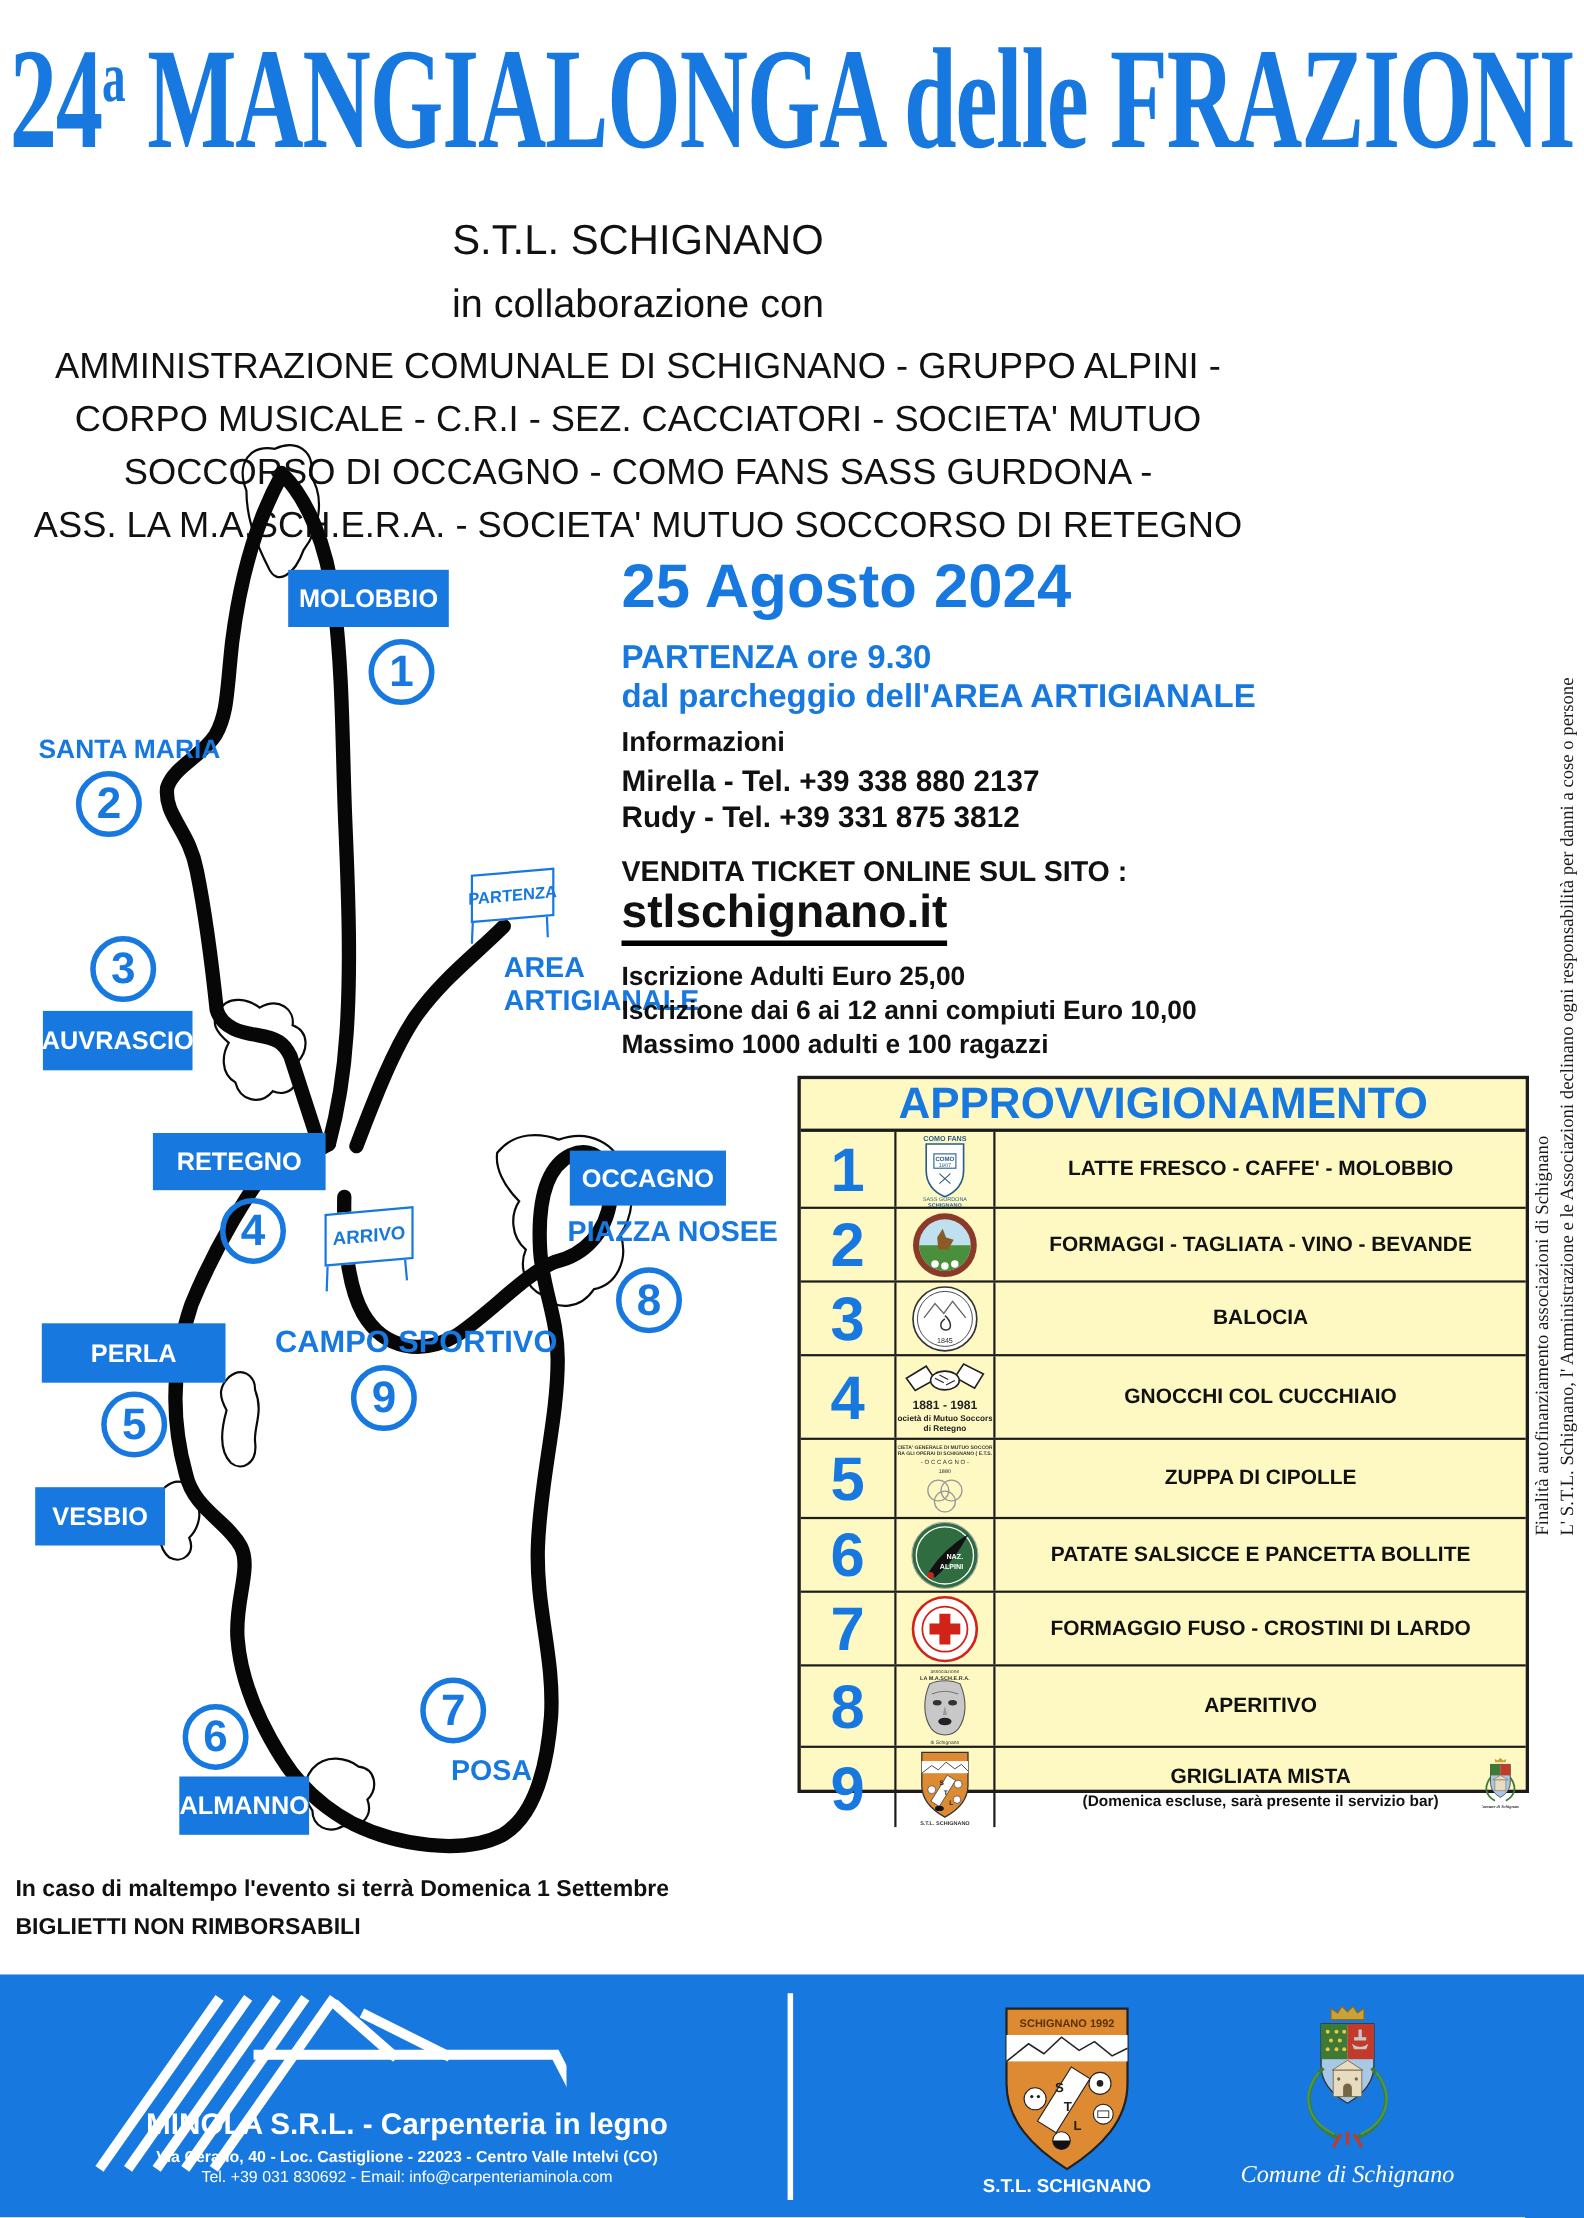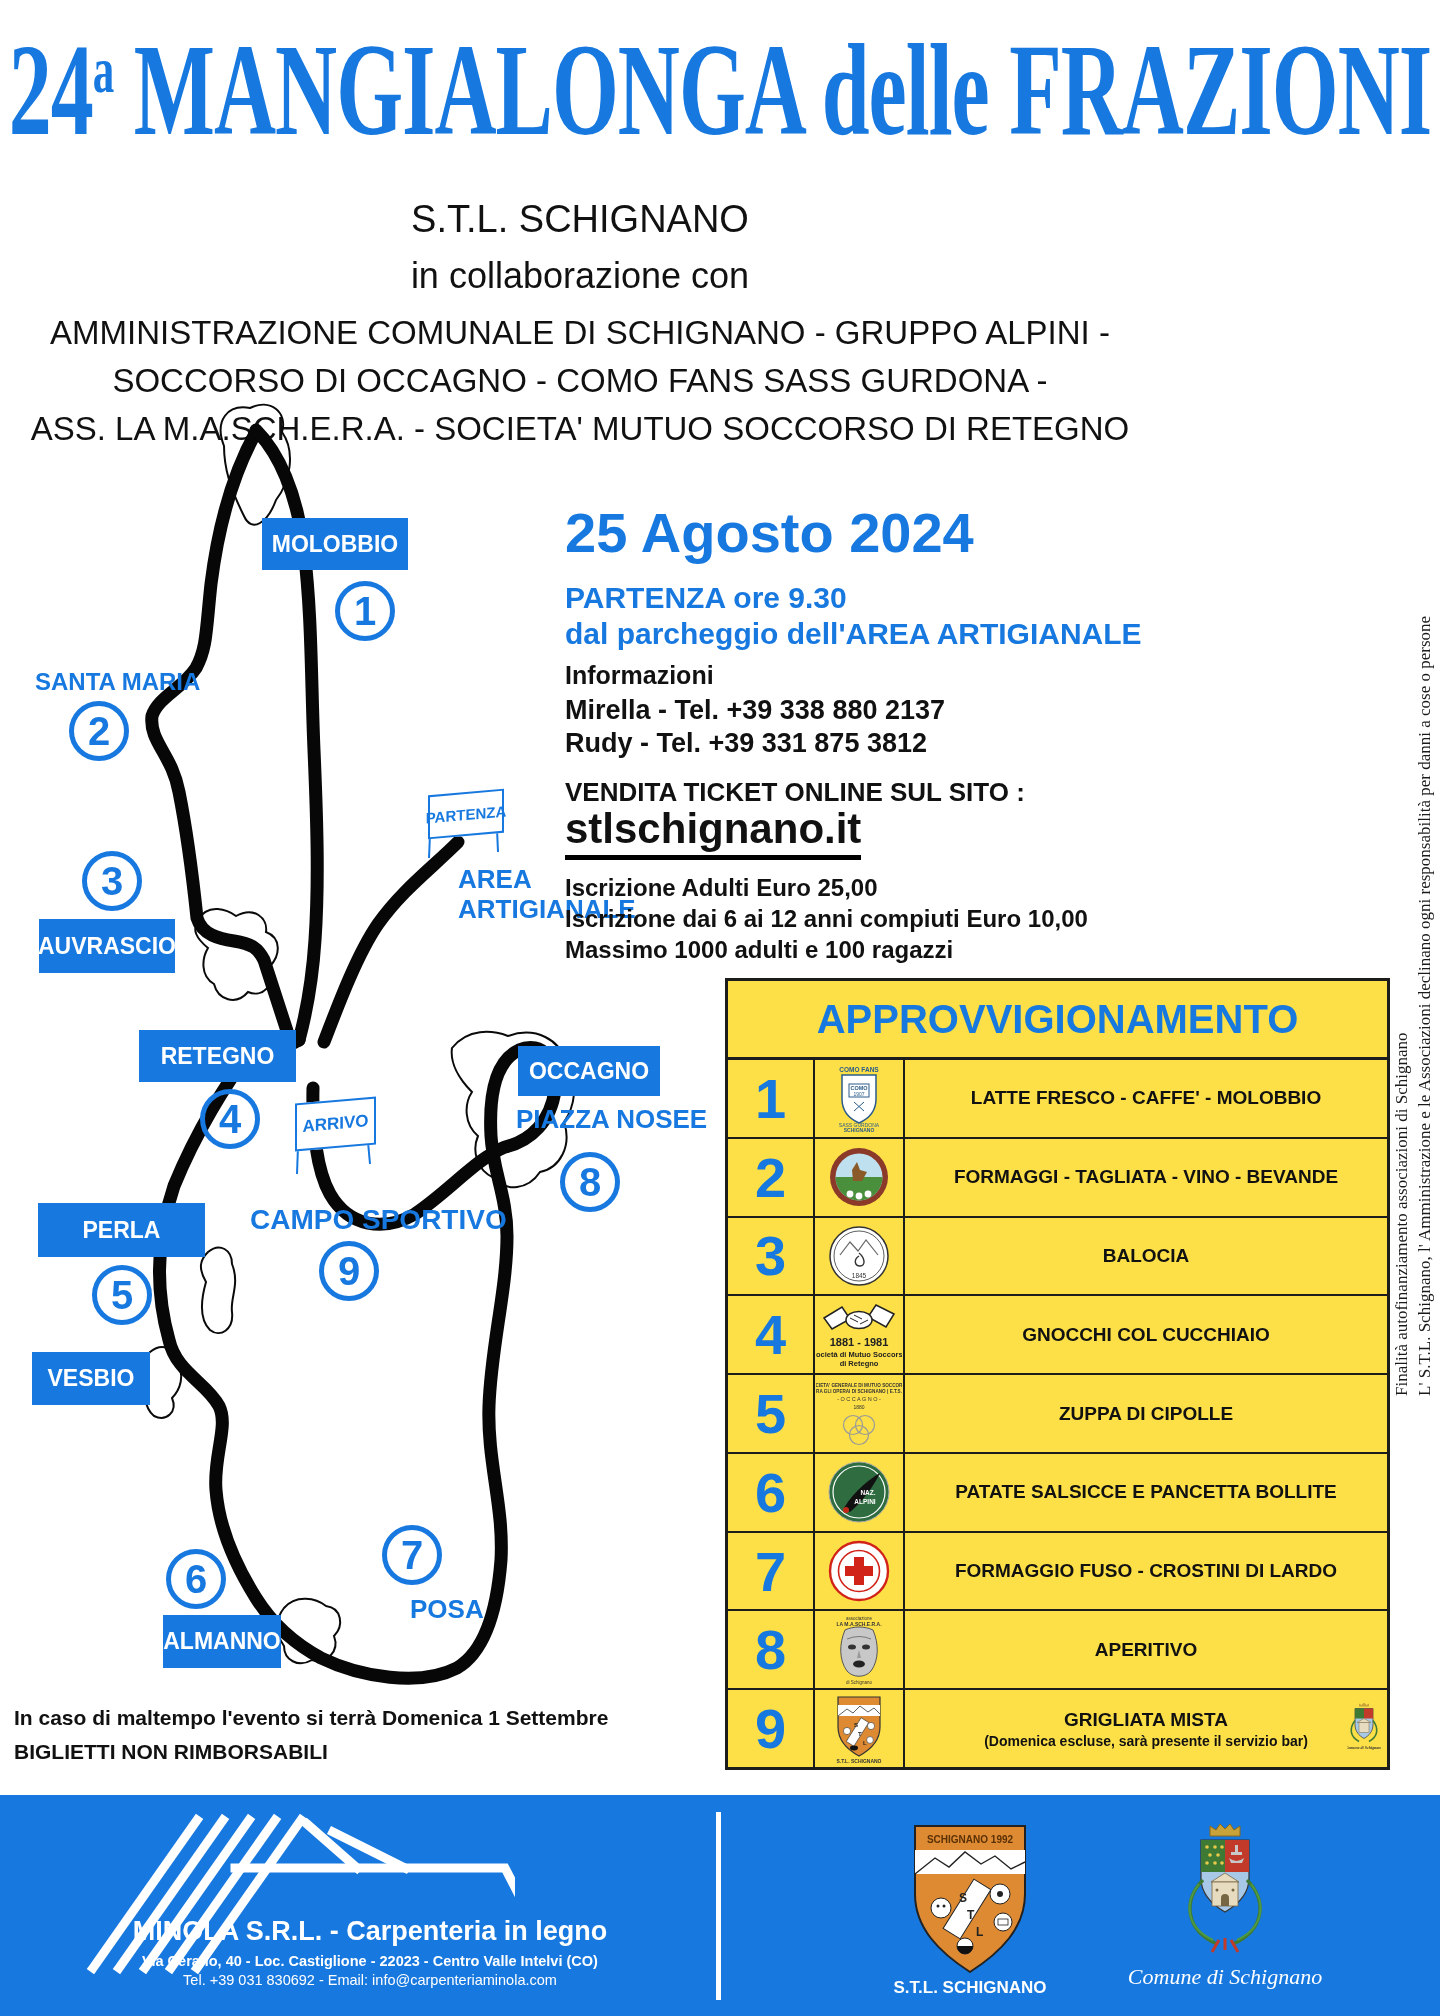--- a/index.html
+++ b/index.html
@@ -29,21 +29,21 @@
   .start2{left:565px;top:617px;font-size:30px;font-weight:bold;color:var(--blue);}
   .infolabel{left:565px;top:661px;font-size:25px;font-weight:bold;}
   .contact1{left:565px;top:695px;font-size:27px;font-weight:bold;}
   .contact2{left:565px;top:728px;font-size:27px;font-weight:bold;}
   .ticketlabel{left:565px;top:777px;font-size:26px;font-weight:bold;}
   .website{left:565px;top:805px;font-size:42px;font-weight:bold;border-bottom:5px solid #000;padding-bottom:2px;}
   .fee1{left:565px;top:874px;font-size:24px;font-weight:bold;}
   .fee2{left:565px;top:905px;font-size:24px;font-weight:bold;}
   .fee3{left:565px;top:936px;font-size:24px;font-weight:bold;}
   
-  .supply{left:725px;top:978px;width:665px;height:792px;border:3px solid #1c1c1c;box-sizing:border-box;display:flex;flex-direction:column;background:#fde047;}
+  .supply{left:725px;top:978px;width:665px;height:652px;border:3px solid #1c1c1c;box-sizing:border-box;display:flex;flex-direction:column;background:#fef9c3;}
   .supply-head{height:76px;border-bottom:3px solid #1c1c1c;display:flex;align-items:center;justify-content:center;
     color:var(--blue);font-weight:bold;font-size:40px;letter-spacing:0px;}
   .supply-row{flex:1;display:flex;border-bottom:2px solid #1c1c1c;}
   .supply-row:last-child{border-bottom:none;}
   .cell-num{width:85px;border-right:2px solid #1c1c1c;display:flex;align-items:center;justify-content:center;
     color:var(--blue);font-weight:bold;font-size:56px;}
   .cell-logo{width:88px;border-right:2px solid #1c1c1c;display:flex;align-items:center;justify-content:center;}
   .cell-food{flex:1;display:flex;flex-direction:column;align-items:center;justify-content:center;
     font-weight:bold;font-size:19px;text-align:center;padding:0 8px;position:relative;}
   .food-note{font-size:14px;margin-top:2px;}
@@ -79,20 +79,21 @@
 
 <div class="poster">
 
   <div class="abs title"><span>24</span><sup>a</sup><span> MANGIALONGA delle FRAZIONI</span></div>
 
   <div class="abs introblock">
     <div class="org-line">S.T.L. SCHIGNANO</div>
     <div class="collab-line">in collaborazione con</div>
     <div class="partners">
       <div>AMMINISTRAZIONE COMUNALE DI SCHIGNANO - GRUPPO ALPINI -</div>
+      <div>CORPO MUSICALE - C.R.I - SEZ. CACCIATORI - SOCIETA' MUTUO</div>
       <div>SOCCORSO DI OCCAGNO -  COMO FANS SASS GURDONA -</div>
       <div>ASS. LA M.A.SCH.E.R.A. - SOCIETA' MUTUO SOCCORSO DI RETEGNO</div>
     </div>
   </div>
 
   <svg class="abs" style="left:0;top:0;width:700px;height:1760px;" viewBox="0 0 700 1760">
     <g fill="none" stroke="#0a0a0a" stroke-width="2">
       <path d="M224,446 C214,420 228,404 250,408 C270,398 288,412 282,432 C296,452 290,482 276,500 C268,522 252,534 244,516 C230,488 224,468 224,446 Z"></path>
       <path d="M198,920 C208,902 228,910 236,916 C254,906 268,918 266,932 C282,938 280,956 270,966 C276,986 262,998 248,992 C236,1006 218,1000 214,984 C200,976 202,958 208,948 C196,938 192,930 198,920 Z"></path>
       <path d="M452,1048 C468,1028 492,1030 508,1036 C536,1026 560,1040 566,1062 C580,1082 574,1108 564,1122 C572,1146 560,1168 540,1172 C528,1190 506,1192 494,1178 C476,1170 472,1150 478,1136 C464,1124 464,1104 472,1092 C458,1078 450,1062 452,1048 Z"></path>

